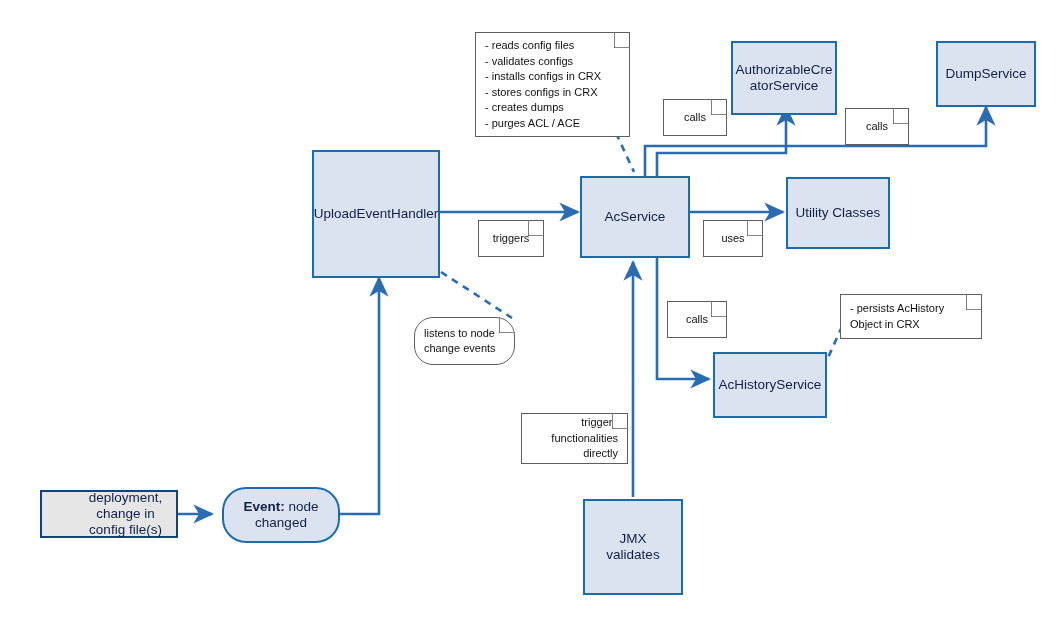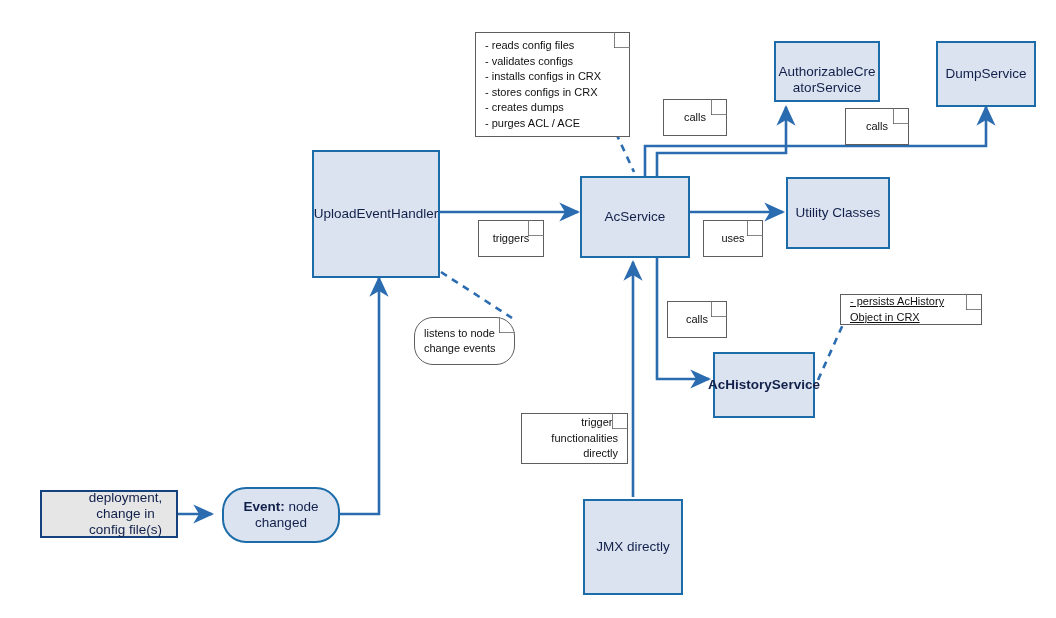--- a/index.html
+++ b/index.html
@@ -115,39 +115,39 @@
   </svg>
 
   <div class="node" style="left:312px; top:150px; width:128px; height:128px;">
     <span class="lbl">UploadEventHandler</span>
   </div>
 
   <div class="node" style="left:580px; top:176px; width:110px; height:82px;">
     <span class="lbl">AcService</span>
   </div>
 
-  <div class="node" style="left:774px; top:41px; width:106px; height:61px; white-space:pre-line;align-items:flex-end;">
+  <div class="node" style="left:731px; top:41px; width:106px; height:74px; white-space:pre-line;">
     <span class="lbl">AuthorizableCre
 atorService</span>
   </div>
 
   <div class="node" style="left:936px; top:41px; width:100px; height:66px;">
     <span class="lbl">DumpService</span>
   </div>
 
   <div class="node" style="left:786px; top:177px; width:104px; height:72px;justify-content:center;">
     <span class="lbl">Utility Classes</span>
   </div>
 
-  <div class="node" style="left:713px; top:352px; width:102px; height:66px;font-weight:bold;">
+  <div class="node" style="left:713px; top:352px; width:114px; height:66px;">
     <span class="lbl">AcHistoryService</span>
   </div>
 
   <div class="node" style="left:583px; top:499px; width:100px; height:96px;">
-    <span class="lbl">JMX directly</span>
+    <span class="lbl">JMX validates</span>
   </div>
 
   <div class="node rounded" style="left:222px; top:487px; width:118px; height:56px;">
     <span class="lbl">
       <b>Event:</b><span> node changed</span>
     </span>
   </div>
 
   <div class="node gray" style="left:40px; top:490px; width:138px; height:48px; white-space:pre-line;">
     <span class="lbl">deployment,
@@ -212,21 +212,21 @@
   <div class="note center" style="left:667px; top:301px; width:60px; height:37px;">
     <span class="foldline">
       <svg width="16" height="16" viewBox="0 0 16 16">
         <path d="M0,0 L16,16 L0,16 Z" fill="#ffffff"></path>
         <path d="M0,0 L0,16 L16,16" stroke="#5e5e5e" stroke-width="1.6" fill="none"></path>
       </svg>
     </span>
     <span class="txt">calls</span>
   </div>
 
-  <div class="note" style="left:840px; top:294px; width:142px; height:31px;text-decoration:underline;">
+  <div class="note" style="left:840px; top:294px; width:142px; height:45px;">
     <span class="foldline">
       <svg width="16" height="16" viewBox="0 0 16 16">
         <path d="M0,0 L16,16 L0,16 Z" fill="#ffffff"></path>
         <path d="M0,0 L0,16 L16,16" stroke="#5e5e5e" stroke-width="1.6" fill="none"></path>
       </svg>
     </span>
     <span class="txt">- persists AcHistory
 Object in CRX</span>
   </div>
 

